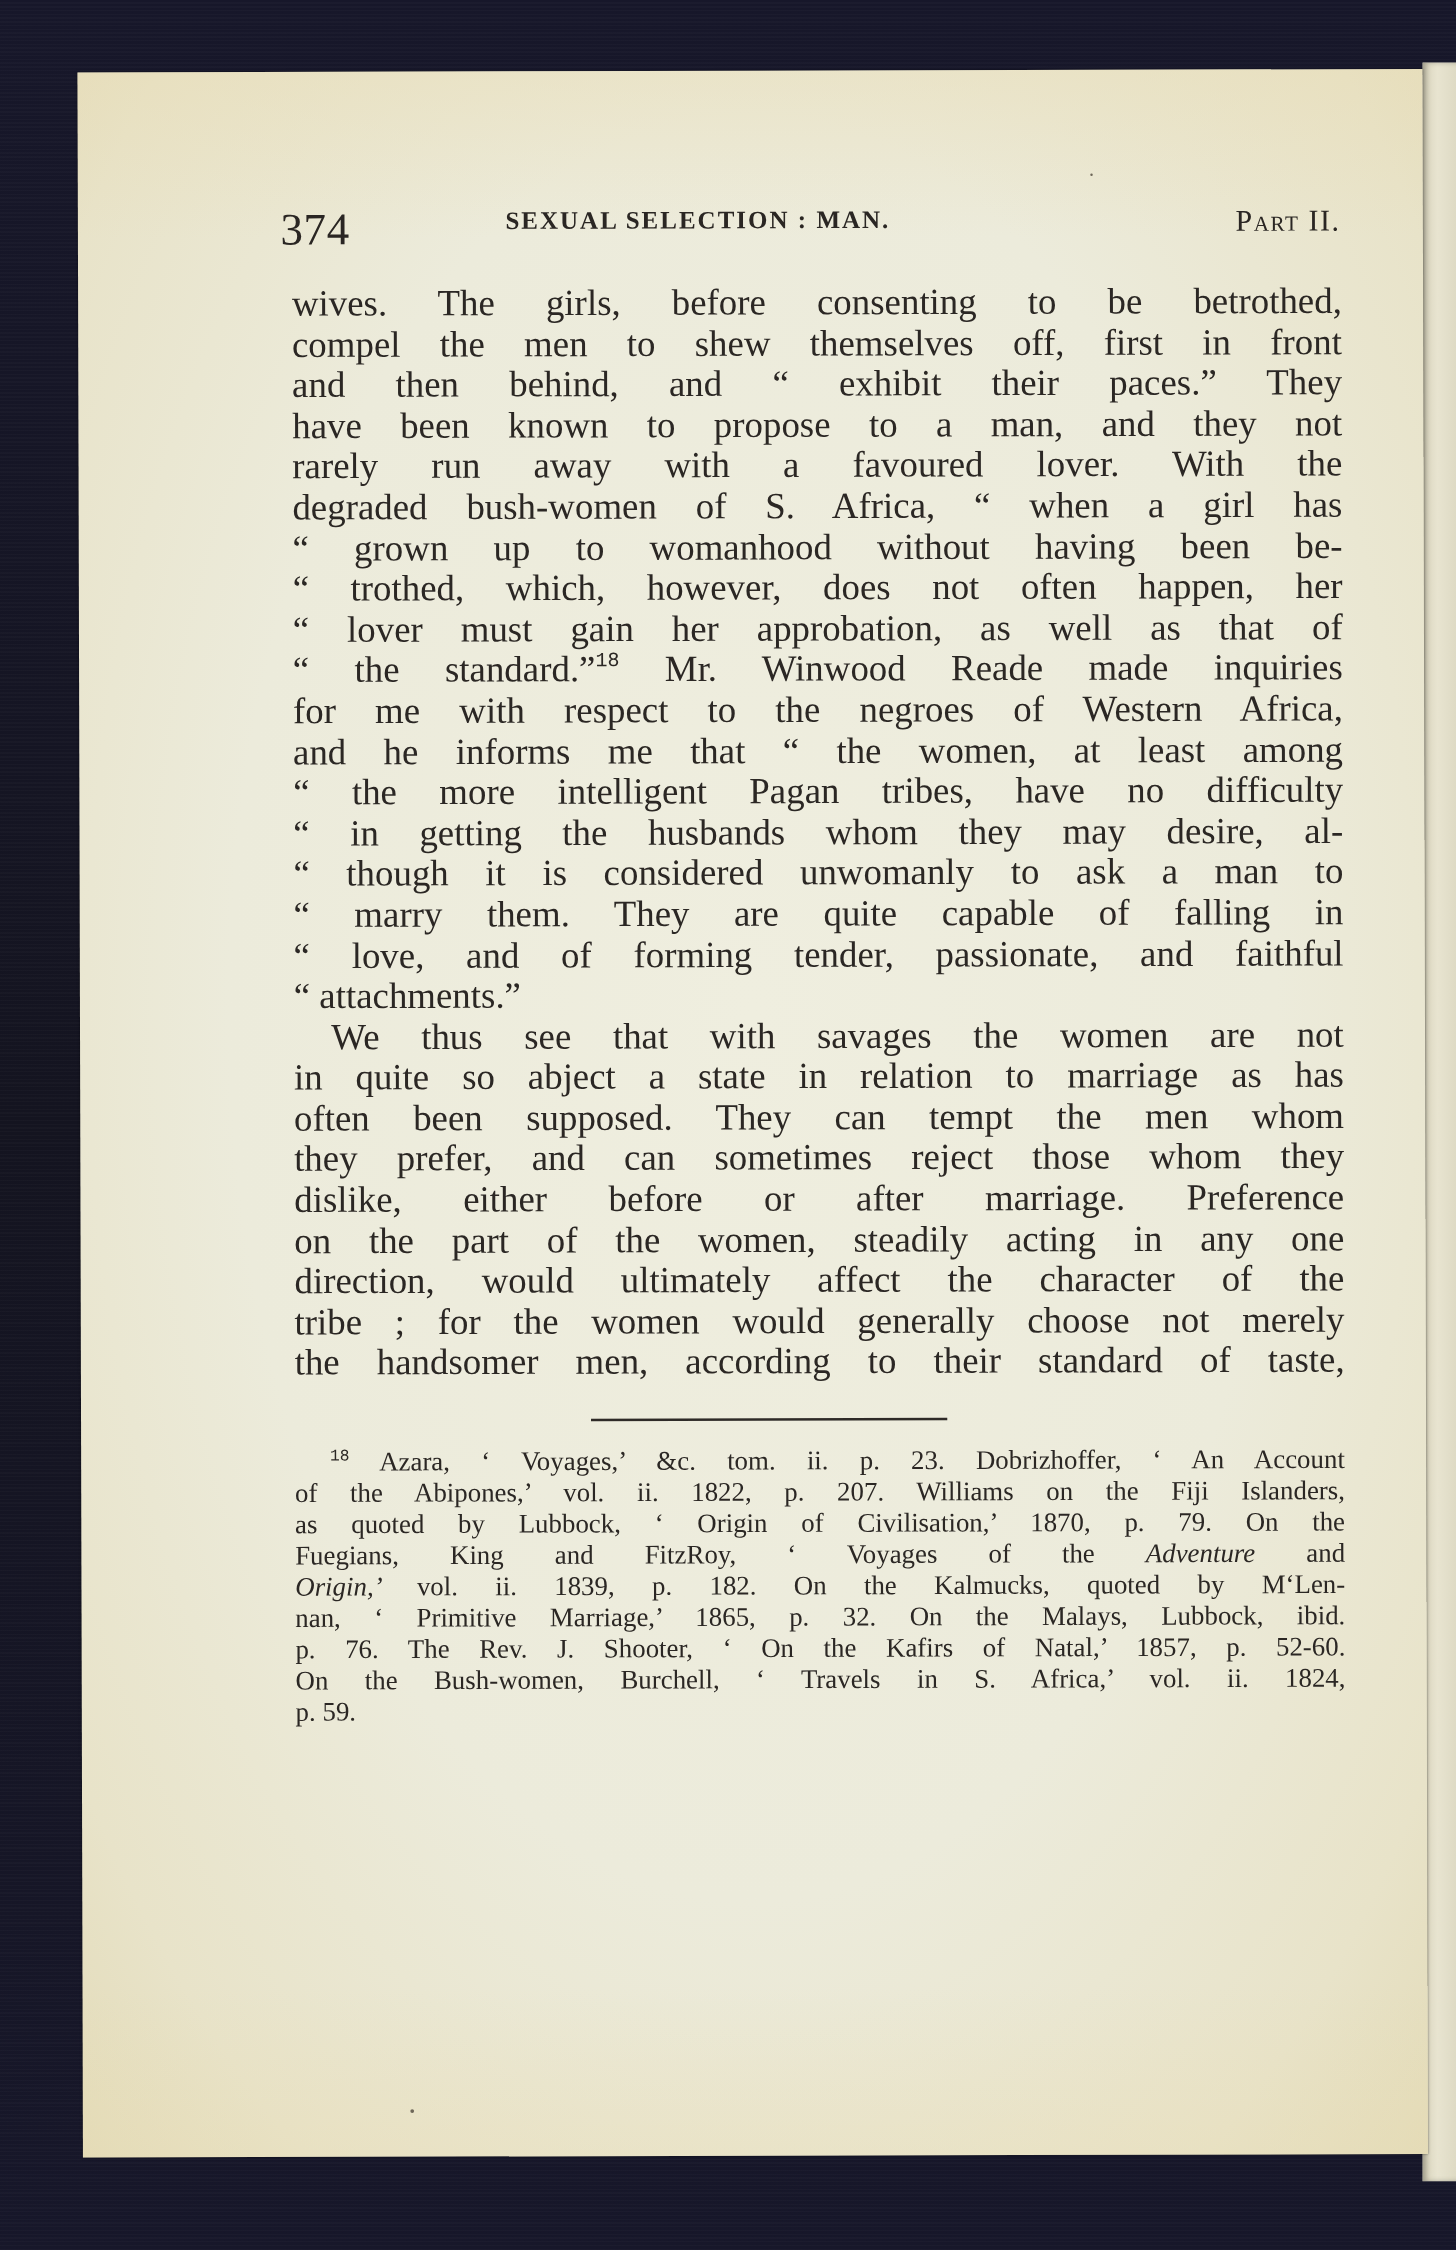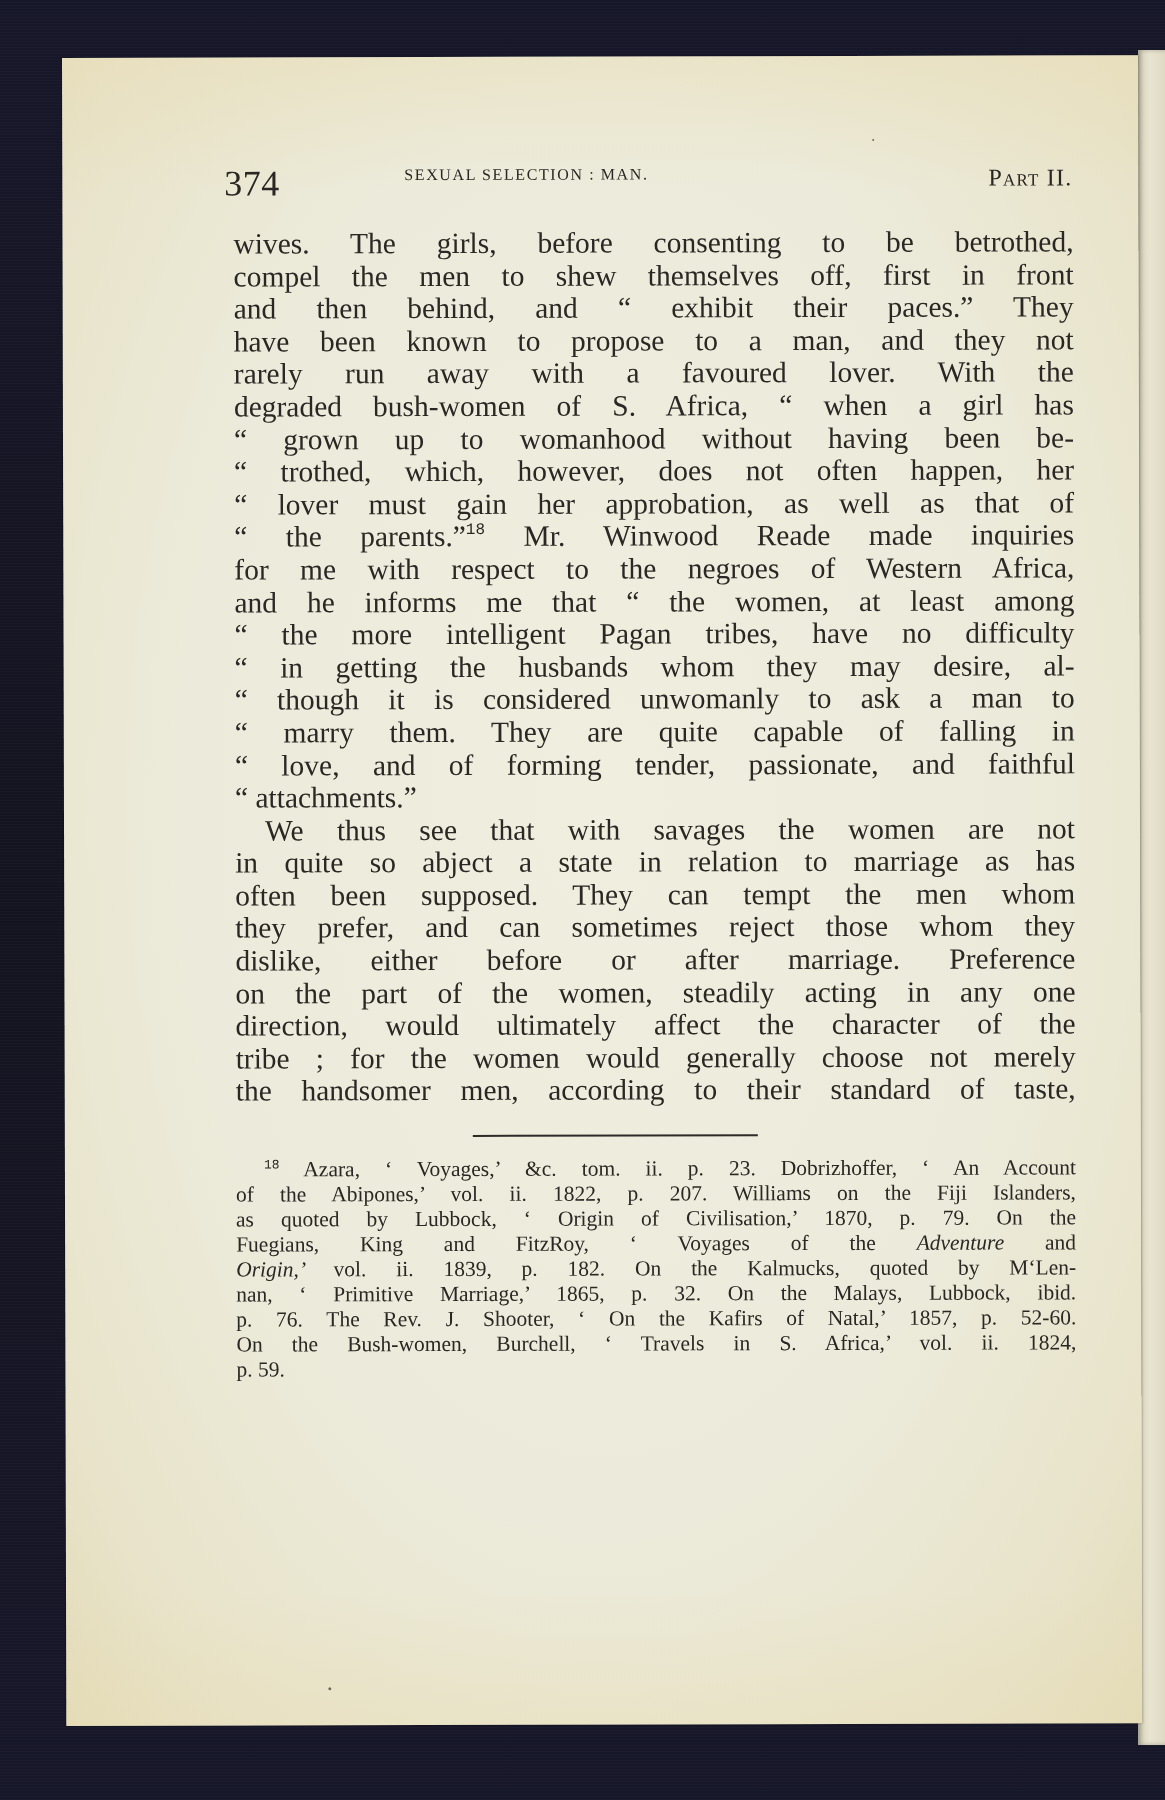--- a/index.html
+++ b/index.html
@@ -61,22 +61,23 @@
       position: absolute;
       left: 0;
       top: 0;
       font-size: 36px;
       letter-spacing: 0.5px;
     }
     .running-title {
       position: absolute;
       left: 180px;
       top: 4px;
-      font-size: 16px;
+      font-size: 20px;
       letter-spacing: 1.6px;
+      font-weight: bold;
     }
     .part-label {
       position: absolute;
       right: 0;
       top: 4px;
       font-size: 24px;
       letter-spacing: 1.2px;
       font-variant: small-caps;
     }
     .body-text {
@@ -162,21 +163,21 @@
   <div class="body-text">
     <span class="line">wives.  The girls, before consenting to be betrothed,</span>
     <span class="line">compel the men to shew themselves off, first in front</span>
     <span class="line">and then behind, and “ exhibit their paces.”  They</span>
     <span class="line">have been known to propose to a man, and they not</span>
     <span class="line">rarely run away with a favoured lover.  With the</span>
     <span class="line">degraded bush-women of S. Africa, “ when a girl has</span>
     <span class="line">“ grown up to womanhood without having been be-</span>
     <span class="line">“ trothed, which, however, does not often happen, her</span>
     <span class="line">“ lover must gain her approbation, as well as that of</span>
-    <span class="line"><span>“ the parents.”</span><sup>18</sup><span>  Mr. Winwood Reade made inquiries</span></span>
+    <span class="line"><span>“ the standard.”</span><sup>18</sup><span>  Mr. Winwood Reade made inquiries</span></span>
     <span class="line">for me with respect to the negroes of Western Africa,</span>
     <span class="line">and he informs me that “ the women, at least among</span>
     <span class="line">“ the more intelligent Pagan tribes, have no difficulty</span>
     <span class="line">“ in getting the husbands whom they may desire, al-</span>
     <span class="line">“ though it is considered unwomanly to ask a man to</span>
     <span class="line">“ marry them.  They are quite capable of falling in</span>
     <span class="line">“ love, and of forming tender, passionate, and faithful</span>
     <span class="line last">“ attachments.”</span>
     <span class="line indent">We thus see that with savages the women are not</span>
     <span class="line">in quite so abject a state in relation to marriage as has</span>

